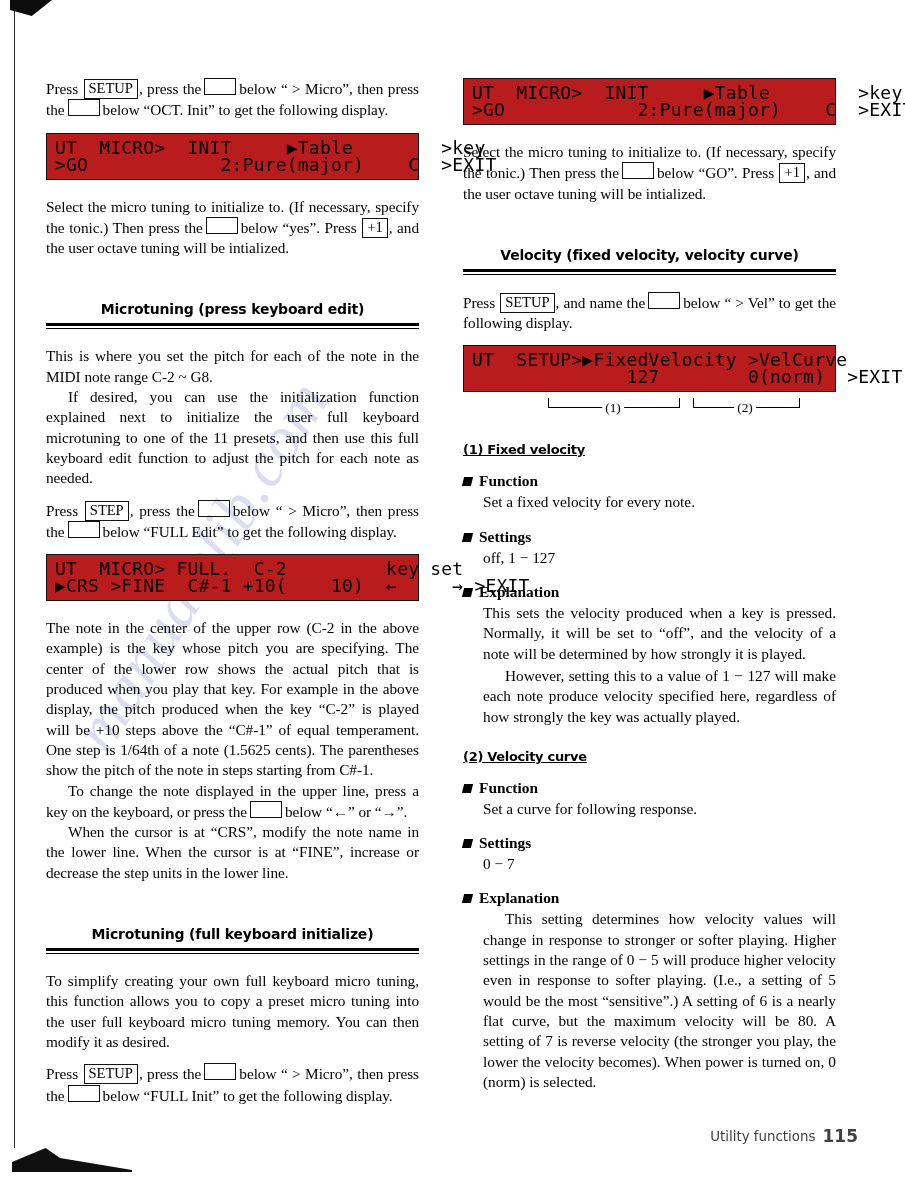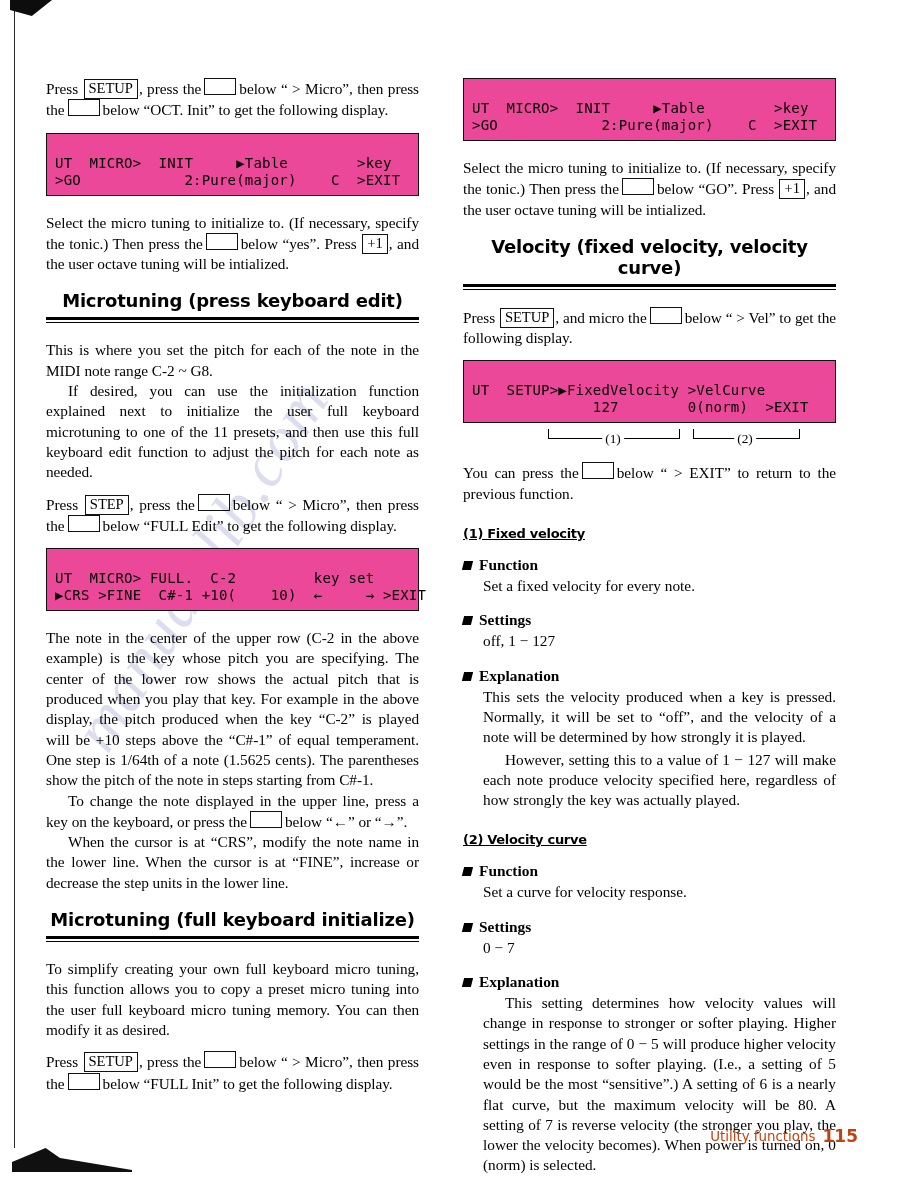--- a/index.html
+++ b/index.html
@@ -108,25 +108,25 @@
     display: inline-block;
     border: 1.4px solid #111;
     width: 30px;
     height: 15px;
     margin: 0 3px;
     vertical-align: -1px;
   }
 
   
   .section-head {
-    margin: 16px 0 0 0;
+    margin: 43px 0 0 0;
     text-align: center;
     font-family: "DejaVu Sans", sans-serif;
     font-weight: bold;
-    font-size: 18px;
+    font-size: 14px;
     letter-spacing: -0.2px;
   }
   .rule-double {
     margin-top: 6px;
     height: 6px;
     border-top: 3px solid #000;
     border-bottom: 1.3px solid #000;
     box-sizing: border-box;
   }
 
@@ -159,24 +159,24 @@
     font-size: 15.3px;
     line-height: 20.3px;
     text-align: justify;
   }
   .item-body.indent-first { text-indent: 22px; }
 
   
   .lcd {
     position: relative;
     border: 1.6px solid #111;
-    background: #ec4899;
-    padding: 21px 6px 6px 8px;
+    background: #b91c1c;
+    padding: 5px 6px 6px 8px;
     font-family: "DejaVu Sans Mono", monospace;
-    font-size: 14px;
+    font-size: 18px;
     line-height: 17px;
     letter-spacing: 0.2px;
     white-space: pre;
     margin-top: 12px;
   }
   .lcd .line { display: block; }
 
   
   .brackets {
     position: relative;
@@ -206,21 +206,21 @@
     transform: translateX(-50%);
   }
 
   
   #footer {
     position: absolute;
     right: 55px;
     top: 1126px;
     font-family: "DejaVu Sans", sans-serif;
     font-size: 13.4px;
-    color: #c2410c;
+    color: #404040;
     white-space: nowrap;
   }
   #footer .pageno {
     font-weight: bold;
     font-size: 17px;
     margin-left: 7px;
     vertical-align: -1px;
   }
 </style>
 </head>
@@ -270,49 +270,48 @@
 
   <div class="col" id="col-right">
 
     <div class="lcd" style="margin-top:0;"><span class="line">UT  MICRO&gt;  INIT     ▶Table        &gt;key</span><span class="line">&gt;GO            2:Pure(major)    C  &gt;EXIT</span></div>
 
     <p class="para gap-md"><span>Select the micro tuning to initialize to. (If necessary, specify the tonic.)  Then press the</span><span class="softbtn"></span><span>below “GO”. Press</span> <span class="keycap">+1</span><span>, and the user octave tuning will be intialized.</span></p>
 
     <h2 class="section-head">Velocity (fixed velocity, velocity curve)</h2>
     <div class="rule-double"></div>
 
-    <p class="para gap-md"><span>Press</span> <span class="keycap">SETUP</span><span>, and micro the</span><span class="softbtn"></span><span>below “ &gt; Vel” to get the following display.</span></p>
+    <p class="para gap-md"><span>Press</span> <span class="keycap">SETUP</span><span>, and name the</span><span class="softbtn"></span><span>below “ &gt; Vel” to get the following display.</span></p>
 
     <div class="lcd"><span class="line">UT  SETUP&gt;▶FixedVelocity &gt;VelCurve</span><span class="line">              127        0(norm)  &gt;EXIT</span></div>
 
     <div class="brackets">
       <div class="bracket" style="left:85px; width:130px;"></div>
       <div class="bracket-label" style="left:150px;">(1)</div>
       <div class="bracket" style="left:230px; width:105px;"></div>
       <div class="bracket-label" style="left:282px;">(2)</div>
     </div>
 
-    <p class="para gap-sm"><span>You can press the</span><span class="softbtn"></span><span>below “ &gt; EXIT” to return to the previous function.</span></p>
 
     <h3 class="sub-head">(1) Fixed velocity</h3>
 
     <p class="item-head"><span class="bullet"></span><span>Function</span></p>
     <p class="item-body">Set a fixed velocity for every note.</p>
 
     <p class="item-head"><span class="bullet"></span><span>Settings</span></p>
     <p class="item-body">off, 1 − 127</p>
 
     <p class="item-head"><span class="bullet"></span><span>Explanation</span></p>
     <p class="item-body">This sets the velocity produced when a key is pressed. Normally, it will be set to “off”, and the velocity of a note will be determined by how strongly it is played.</p>
     <p class="item-body indent-first">However, setting this to a value of 1 − 127 will make each note produce velocity specified here, regardless of how strongly the key was actually played.</p>
 
     <h3 class="sub-head">(2) Velocity curve</h3>
 
     <p class="item-head"><span class="bullet"></span><span>Function</span></p>
-    <p class="item-body">Set a curve for velocity response.</p>
+    <p class="item-body">Set a curve for following response.</p>
 
     <p class="item-head"><span class="bullet"></span><span>Settings</span></p>
     <p class="item-body">0 − 7</p>
 
     <p class="item-head"><span class="bullet"></span><span>Explanation</span></p>
     <p class="item-body indent-first">This setting determines how velocity values will change in response to stronger or softer playing. Higher settings in the range of 0 − 5 will produce higher velocity even in response to softer playing. (I.e., a setting of 5 would be the most “sensitive”.) A setting of 6 is a nearly flat curve, but the maximum velocity will be 80. A setting of 7 is reverse velocity (the stronger you play, the lower the velocity becomes). When power is turned on, 0 (norm) is selected.</p>
 
   </div>
 
   <div id="footer"><span>Utility functions</span><span class="pageno">115</span></div>

